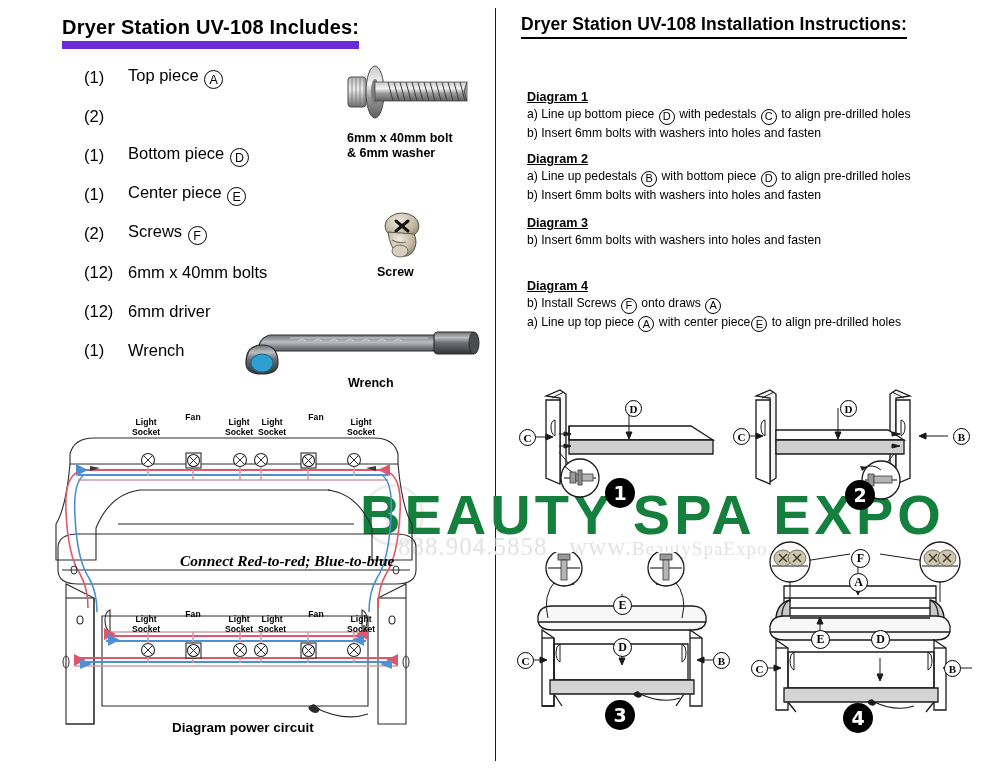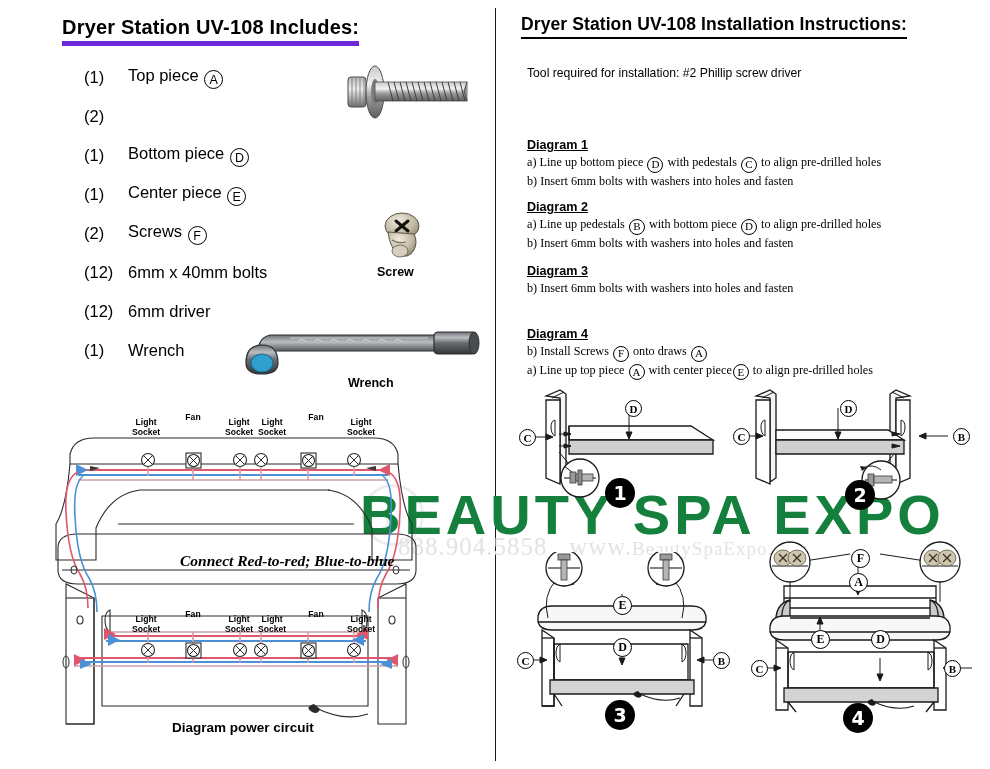--- a/index.html
+++ b/index.html
@@ -16,21 +16,21 @@
 
   .divider {
     position:absolute; left:495px; top:8px; width:1px; height:753px;
     background:#1a1a1a;
   }
 
   
   .h-left {
     position:absolute; left:62px; top:16px;
     font-size:20px; font-weight:bold; letter-spacing:.2px;
-    border-bottom:5px solid #6d28d9; padding-bottom:2px;
+    border-bottom:8px solid #6d28d9; padding-bottom:2px;
   }
   .h-right {
     position:absolute; left:521px; top:14px;
     font-size:17.5px; font-weight:bold; letter-spacing:.1px;
     border-bottom:2px solid #000; padding-bottom:2px;
   }
 
   
   .parts { position:absolute; left:84px; top:58px; width:330px; }
   .part-row {
@@ -58,23 +58,23 @@
   .wrench-wrap{position:absolute; left:238px; top:313px;}
   .wrench-cap{ position:absolute; left:348px; top:376px; }
 
   
   .tool-line {
     position:absolute; left:527px; top:66px; font-size:12.2px;
   }
   .instr { position:absolute; left:527px; width:450px; font-size:12.2px; }
   .instr .dtitle {
     font-weight:bold; text-decoration:underline; font-size:12.6px;
-    margin-bottom:2px; display:inline-block;margin-top:48px;
-  }
-  .instr .step { line-height:1.42; white-space:nowrap;font-family:Liberation Serif, serif; }
+    margin-bottom:2px; display:inline-block;
+  }
+  .instr .step { line-height:1.42; white-space:nowrap; }
   .blk1 { top:90px; }
   .blk2 { top:152px; }
   .blk3 { top:216px; }
   .blk4 { top:279px; }
 
   
   .wm { position:absolute; pointer-events:none; }
   .wm-main {
     left:360px; top:482px;
     font-size:56px; font-weight:bold; letter-spacing:4px;
@@ -208,20 +208,24 @@
 
       <ellipse cx="31" cy="30" rx="9" ry="26" fill="url(#mtl)" stroke="#4a4a4a" stroke-width="1"></ellipse>
       <ellipse cx="31" cy="30" rx="4" ry="13" fill="#7e7e7e"></ellipse>
 
       <rect x="31" y="20" width="92" height="19" fill="url(#mtl)" stroke="#4a4a4a" stroke-width=".8"></rect>
       <g stroke="#3d3d3d" stroke-width="1">
         <path d="M44 20 l5 19 M50 20 l5 19 M56 20 l5 19 M62 20 l5 19 M68 20 l5 19 M74 20 l5 19 M80 20 l5 19 M86 20 l5 19 M92 20 l5 19 M98 20 l5 19 M104 20 l5 19 M110 20 l5 19 M116 20 l5 19"></path>
       </g>
       <path d="M123 20 l-3 9 l3 10" fill="#8d8d8d" stroke="#3d3d3d" stroke-width=".8"></path>
     </svg>
+  </div>
+  <div class="bolt-wrap bolt-cap photo-cap">
+    <span>6mm x 40mm bolt</span><br>
+    <span>&amp; 6mm washer</span>
   </div>
 
   <div class="screw-wrap">
     <svg width="56" height="52" viewBox="0 0 56 52">
       <defs>
         <radialGradient id="scg" cx=".4" cy=".3" r=".8">
           <stop offset="0" stop-color="#efeade"></stop>
             <stop offset=".6" stop-color="#c2b9a3"></stop>
           <stop offset="1" stop-color="#7f7868"></stop>
         </radialGradient>
@@ -422,21 +426,20 @@
     <span>Fan</span>
   </div>
   <div class="sock-lbl" style="left:361px; top:615px;">
     <span>Light</span><br><span>Socket</span>
   </div>
 
   <div class="connect-note">Connect Red-to-red; Blue-to-blue</div>
   <div class="circuit-cap">Diagram power circuit</div>
 
   <div class="h-right">Dryer Station UV-108 Installation Instructions:</div>
-  <div class="tool-line">Tool required for installation:  #2 Phillip screw driver</div>
 
   <div class="instr blk1">
     <div class="dtitle">Diagram 1</div>
     <div class="step">
       <span>a) Line up bottom piece </span><span class="circ sm">D</span><span> with pedestals </span><span class="circ sm">C</span><span> to align pre-drilled holes</span>
     </div>
     <div class="step">b) Insert 6mm bolts with washers into holes and fasten</div>
   </div>
 
   <div class="instr blk2">

